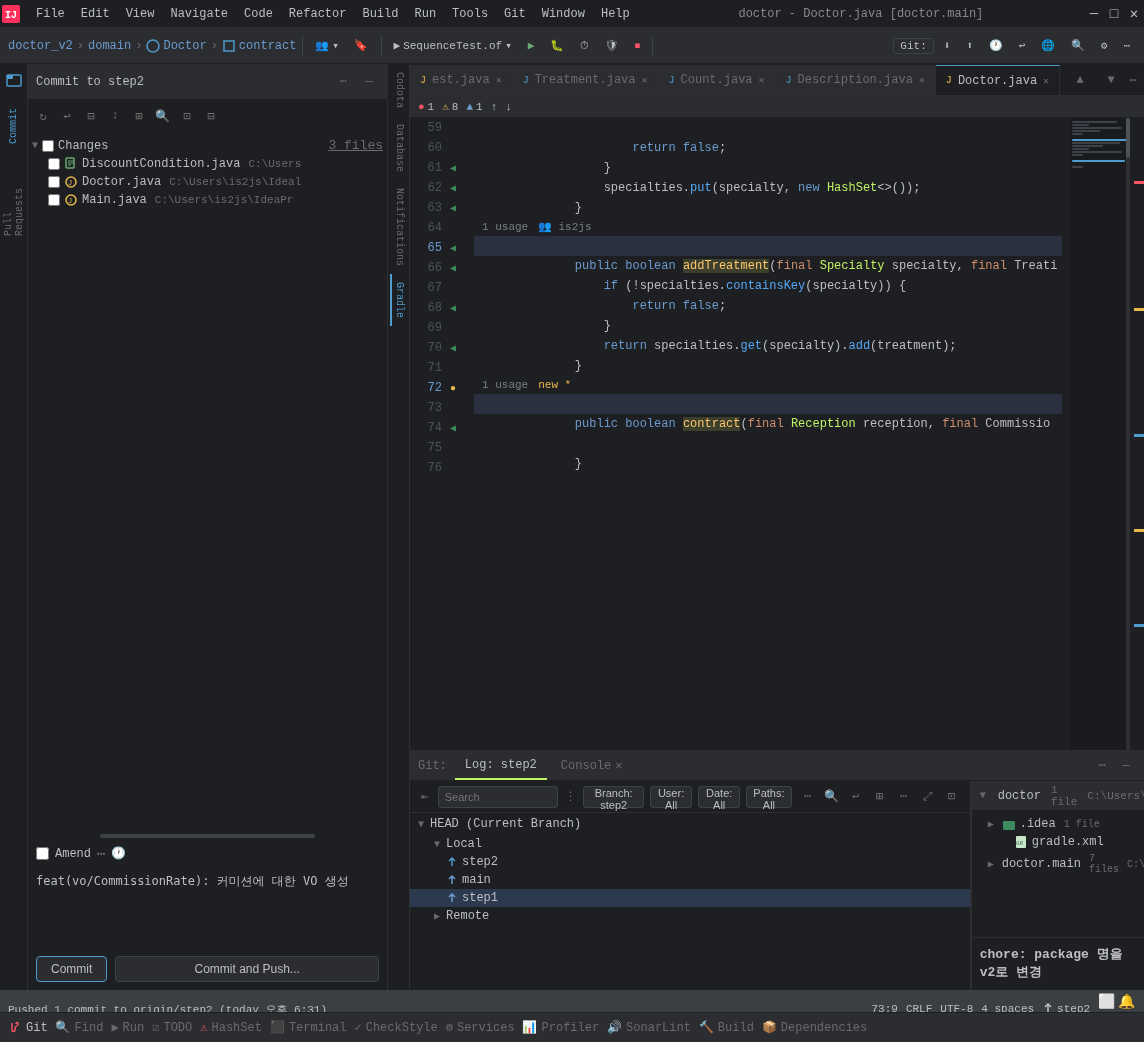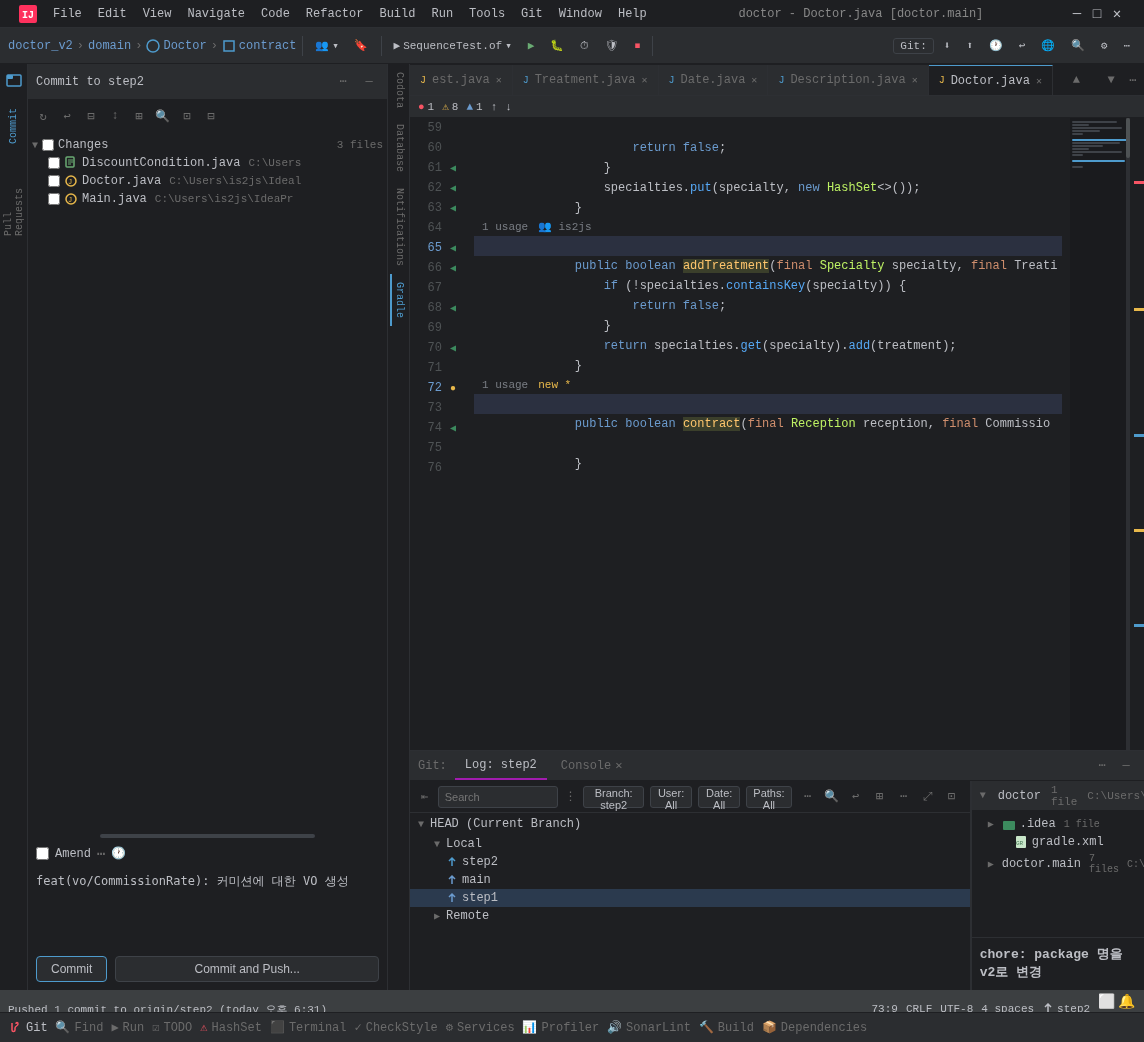--- a/index.html
+++ b/index.html
@@ -14,21 +14,21 @@
       display: flex;
       flex-direction: column;
     }
 
     
     .menu-bar {
       background: #1e1f22;
       height: 28px;
       display: flex;
       align-items: center;
-      padding: 0 19px;
+      padding: 0 2px;
       gap: 4px;
       border-bottom: 1px solid #2d2f33;
       flex-shrink: 0;
     }
     .menu-bar .app-icon {
       width: 18px;
       height: 18px;
       margin-right: 6px;
     }
     .menu-item {
@@ -206,21 +206,21 @@
     }
     .section-header {
       display: flex;
       align-items: center;
       padding: 2px 4px;
       gap: 4px;
       cursor: pointer;
     }
     .chevron { font-size: 10px; color: #6b6b6b; }
     .section-title { font-size: 12px; color: #bcbec4; flex: 1; }
-    .section-count { font-size: 11px; color: #6b6b6b; }
+    .section-count { font-size: 13px; color: #6b6b6b; text-decoration: underline; }
     .file-item {
       display: flex;
       align-items: center;
       padding: 2px 4px 2px 20px;
       gap: 4px;
       cursor: pointer;
     }
     .file-name { font-size: 12px; color: #bcbec4; }
     .file-path { font-size: 11px; color: #6b6b6b; margin-left: 4px; }
 
@@ -471,21 +471,21 @@
     .bottom-tab {
       height: 28px;
       padding: 0 10px;
       display: flex;
       align-items: center;
       gap: 4px;
       font-size: 12px;
       color: #6b6b6b;
       cursor: pointer;
     }
-    .bottom-tab.active { color: #bcbec4; border-bottom: 2px solid #a21caf; }
+    .bottom-tab.active { color: #bcbec4; border-bottom: 2px solid #bef264; }
     .bottom-content {
       flex: 1;
       display: flex;
       overflow: hidden;
     }
     .git-log-toolbar {
       height: 32px;
       display: flex;
       align-items: center;
       padding: 0 8px;
@@ -790,21 +790,21 @@
         <span>est.java</span>
         <span class="tab-close">✕</span>
       </div>
       <div class="editor-tab">
         <span class="tab-icon-java" style="color:#4e9bcd;">J</span>
         <span>Treatment.java</span>
         <span class="tab-close">✕</span>
       </div>
       <div class="editor-tab">
         <span class="tab-icon-java" style="color:#4e9bcd;">J</span>
-        <span>Date.java</span>
+        <span>Count.java</span>
         <span class="tab-close">✕</span>
       </div>
       <div class="editor-tab">
         <span class="tab-icon-java" style="color:#4e9bcd;">J</span>
         <span>Description.java</span>
         <span class="tab-close">✕</span>
       </div>
       <div class="editor-tab active">
         <span class="tab-icon-java" style="color:#e8b84b;">J</span>
         <span>Doctor.java</span>

